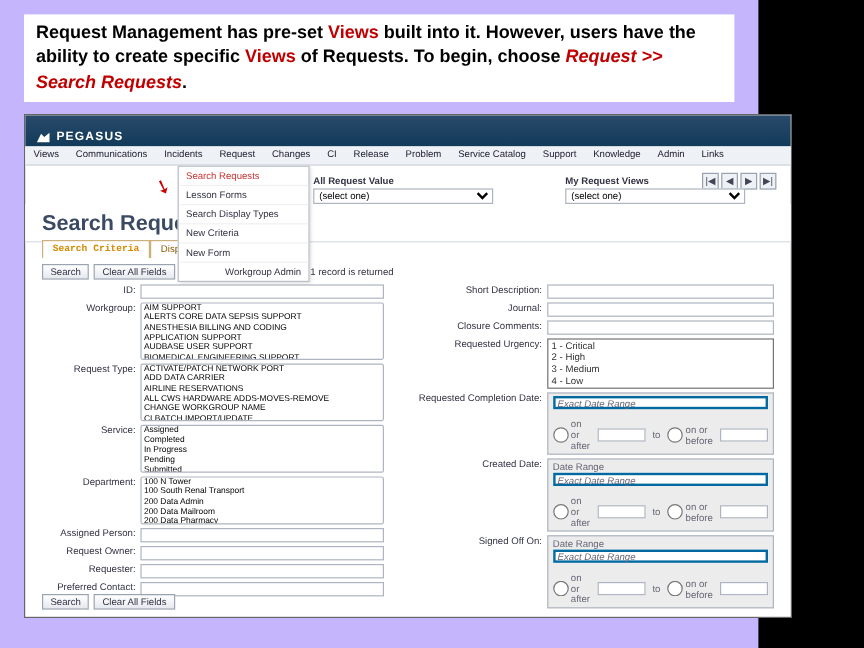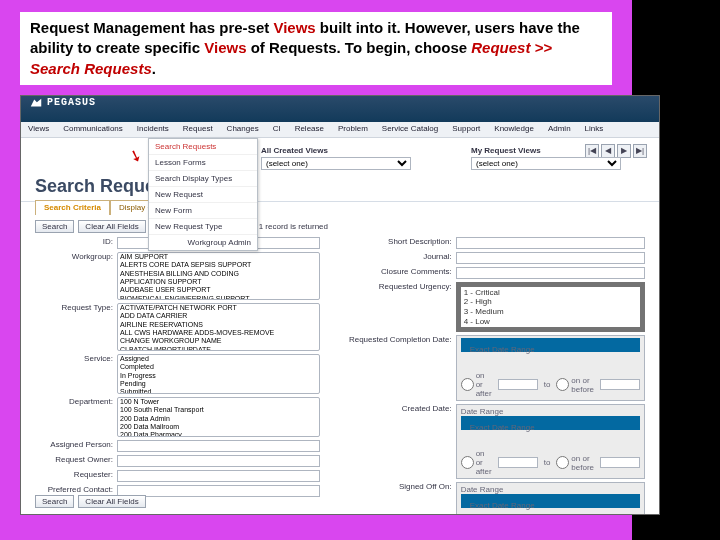--- a/index.html
+++ b/index.html
@@ -1,69 +1,69 @@
 <!DOCTYPE html>
 <html><head>
 <meta charset="utf-8">
 <style>
   * { box-sizing: border-box; margin: 0; padding: 0; }
   body { font-family: Arial, sans-serif; background: #000; width: 720px; height: 540px; overflow: hidden; }
-  .slide { width: 632px; height: 540px; background: #d946ef; padding: 12px 20px 15px 20px; }
+  .slide { width: 632px; height: 540px; background: #c4b5fd; padding: 12px 20px 15px 20px; }
   .caption { color: #000; background:#fff; font-size: 15px; font-weight: bold; line-height: 1.35; padding:6px 10px; }
   .caption .accent { color: #c00000; }
   .caption .italic { font-style: italic; }
   .screenshot {
     margin: 10px auto 0; width: 640px; height: 420px; background: #fff; border: 1px solid #666;
     font-size: 8px; color: #333; position: relative; overflow:hidden;
   }
-  .header { height: 26px; background: linear-gradient(#2a4a6a, #123a5a); display:flex; align-items:flex-start; padding:0 8px;font-family:Liberation Mono, monospace;}
+  .header { height: 26px; background: linear-gradient(#2a4a6a, #123a5a); display:flex; align-items:flex-end; padding:0 8px;}
   .logo { color:#fff; font-weight:bold; font-size:10px; letter-spacing:1px; display:flex; align-items:center; gap:4px;}
   .logo-icon { width:14px; height:14px; }
   .menubar { height:16px; background:#eef1f5; border-bottom:1px solid #cfd5dd; display:flex; }
   .menubar .mi { padding:2px 7px; font-size:8px; color:#223; cursor:pointer; }
   .submenu {
     position:absolute; left:127px; top:42px; width:110px; background:#fff;
     border:1px solid #b8bfc7; box-shadow:1px 1px 3px rgba(0,0,0,.2); z-index:5;
   }
   .submenu .smi { padding:3px 6px; font-size:8px; color:#334; border-bottom:1px solid #f0f0f0; }
   .submenu .smi:last-child { border-bottom:none;text-align:right; }
   .submenu .smi.hl { color:#c33; }
   .arrow { position:absolute; left:108px; top:50px; color:#c00; font-size:16px; transform:rotate(20deg); z-index:6;}
   .pagetitle {
     position:absolute; left:0; top:74px; width:100%; padding:6px 14px 4px 14px;
     font-size:18px; color:#3b4a63; font-weight:bold; border-bottom:1px solid #d6dde6;
     background:#fff;
   }
   .tabs { position:absolute; left:14px; top:104px; display:flex; gap:0; }
   .tab { border:1px solid #cbb07a; border-bottom:none; padding:2px 8px 3px; font-size:8px;
          background:#fff; color:#8a5a00; }
-  .tab.active { color:#d68a00; font-weight:bold; }
+  .tab.active { color:#d68a00; font-weight:bold;font-family:Liberation Mono, monospace; }
   .navbtns { position:absolute; right:12px; top:48px; display:flex; gap:2px; }
   .navbtns .nb { width:14px; height:14px; border:1px solid #9aa3b0; background:#eef1f5; font-size:8px;
                  display:flex; align-items:center; justify-content:center; color:#445; }
   .viewsrow { position:absolute; left:240px; top:50px; display:flex; gap:60px; font-size:8px; }
   .viewcol .vlabel { font-weight:bold; color:#334; margin-bottom:2px; }
   .viewcol select { width:150px; font-size:8px; border:1px solid #aeb5c0; background:#fff; }
   .form { position:absolute; left:14px; top:124px; right:14px; bottom:8px; }
   .toolbar { display:flex; gap:4px; align-items:center; margin-bottom:4px; }
   .btn { border:1px solid #9aa3b0; background:linear-gradient(#fff,#e5e9ef); padding:1px 6px; font-size:8px; color:#334; }
   .chk { margin-left:8px; display:flex; align-items:center; gap:3px; font-size:8px; color:#334; }
   .cols { display:flex; gap:26px; }
   .col { flex:1; }
   .row { display:flex; align-items:flex-start; margin-bottom:3px; }
   .row label { width:82px; text-align:right; padding-right:4px; font-size:8px; color:#334; }
   .row input[type=text] { flex:1; border:1px solid #aeb5c0; height:12px; font-size:8px; padding:0 2px; }
   .row select.multi { flex:1; border:1px solid #aeb5c0; font-size:7px; height:48px; overflow:hidden; background:#fff; }
   .row select.multi option { padding:0 2px; }
-  .urg { flex:1; border:5px solid #737373; background:#fff; font-size:8px; padding:1px 3px; line-height:1.2; }
+  .urg { flex:1; border:1px solid #737373; background:#fff; font-size:8px; padding:1px 3px; line-height:1.2; }
   .dategrp {
     flex:1; border:1px solid #aeb5c0; background:#ececec; padding:2px 4px; font-size:8px; color:#667;
   }
-  .dategrp .dgl { display:flex; gap:6px; margin-top:19px; align-items:center; }
-  .dategrp .ddrop { border:7px solid #0369a1; background:#fff; padding:0 2px; height:11px; flex:0 0 92px; }
+  .dategrp .dgl { display:flex; gap:6px; margin-top:8px; align-items:center; }
+  .dategrp .ddrop { border:2px solid #0369a1; background:#fff; padding:0 2px; height:11px; flex:0 0 92px;font-style:italic; }
   .dategrp .dradio { display:flex; gap:2px; align-items:center; }
   .dategrp .dtxt { border:1px solid #aeb5c0; background:#fff; height:11px; width:40px; }
   .footerbtns { position:absolute; left:14px; bottom:6px; display:flex; gap:4px; }
 </style>
 </head>
 <body>
 
 <div class="slide">
   <div class="caption">
     <span>Request Management has pre-set </span><span class="accent">Views</span><span> built into it. However, users have the ability to create specific </span><span class="accent">Views</span><span> of Requests. To begin, choose </span><span class="accent italic">Request &gt;&gt; Search Requests</span><span>.</span>
@@ -92,37 +92,36 @@
         <div class="mi">Support</div>
         <div class="mi">Knowledge</div>
         <div class="mi">Admin</div>
         <div class="mi">Links</div>
       </div>
 
     <div class="submenu" id="submenu">
         <div class="smi hl">Search Requests</div>
         <div class="smi">Lesson Forms</div>
         <div class="smi">Search Display Types</div>
-        <div class="smi">New Request</div>
+        <div class="smi">New Criteria</div>
         <div class="smi">New Form</div>
-        <div class="smi">New Request Type</div>
         <div class="smi">Workgroup Admin</div>
       </div>
     <div class="arrow">➘</div>
 
     <div class="navbtns">
       <div class="nb">|◀</div>
       <div class="nb">◀</div>
       <div class="nb">▶</div>
       <div class="nb">▶|</div>
     </div>
 
     <div class="viewsrow">
       <div class="viewcol">
-        <div class="vlabel">All Created Views</div>
+        <div class="vlabel">All Request Value</div>
         <select><option>(select one)</option></select>
       </div>
       <div class="viewcol">
         <div class="vlabel">My Request Views</div>
         <select><option>(select one)</option></select>
       </div>
     </div>
 
     <div class="pagetitle">Search Requests</div>
 

